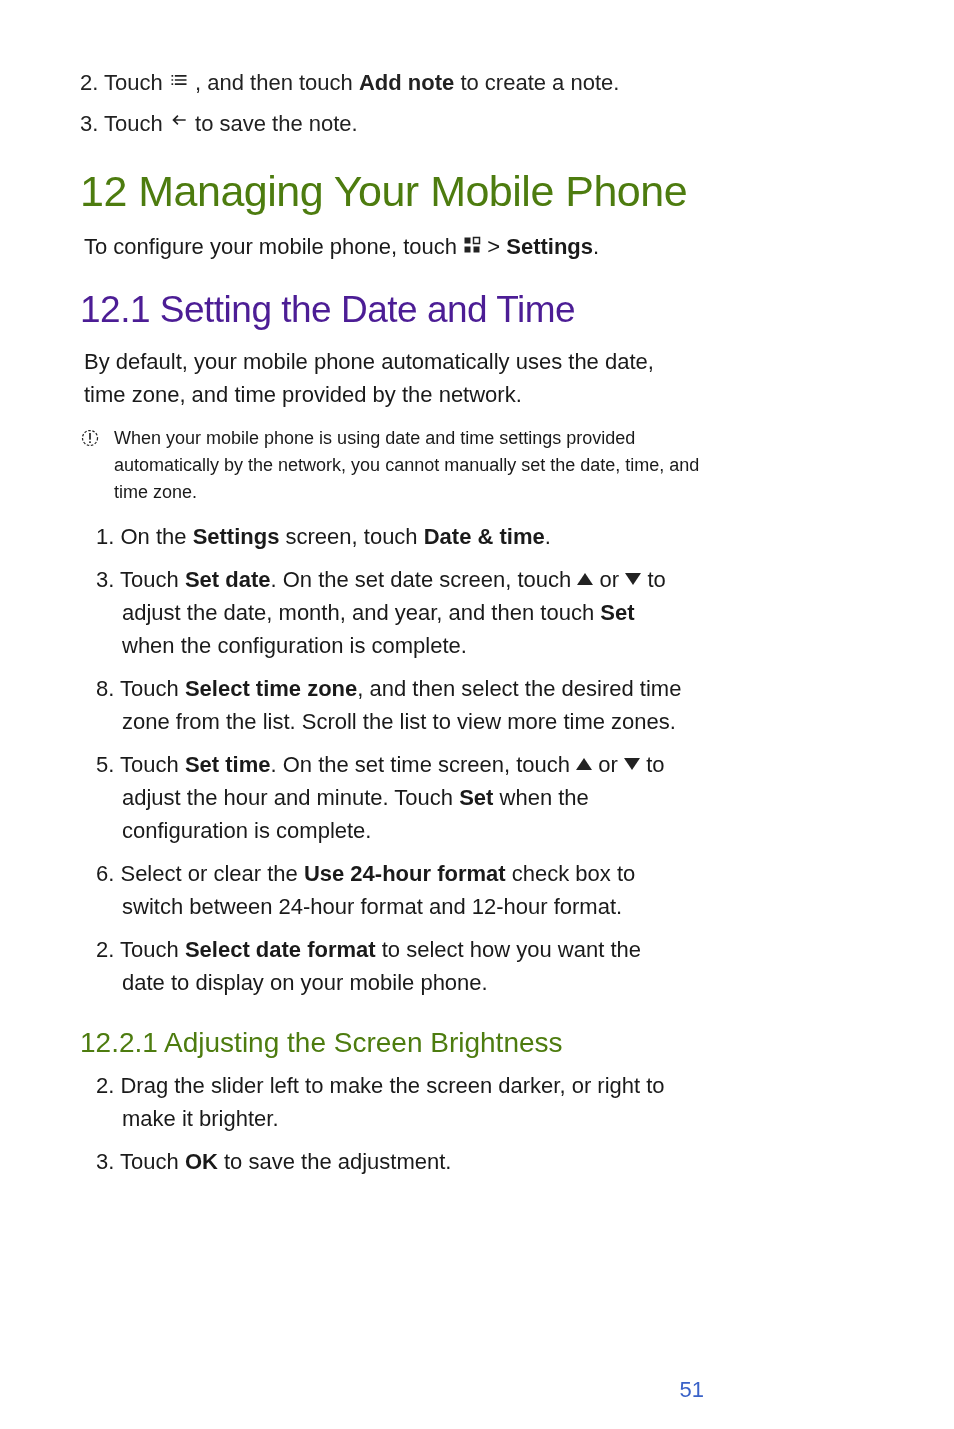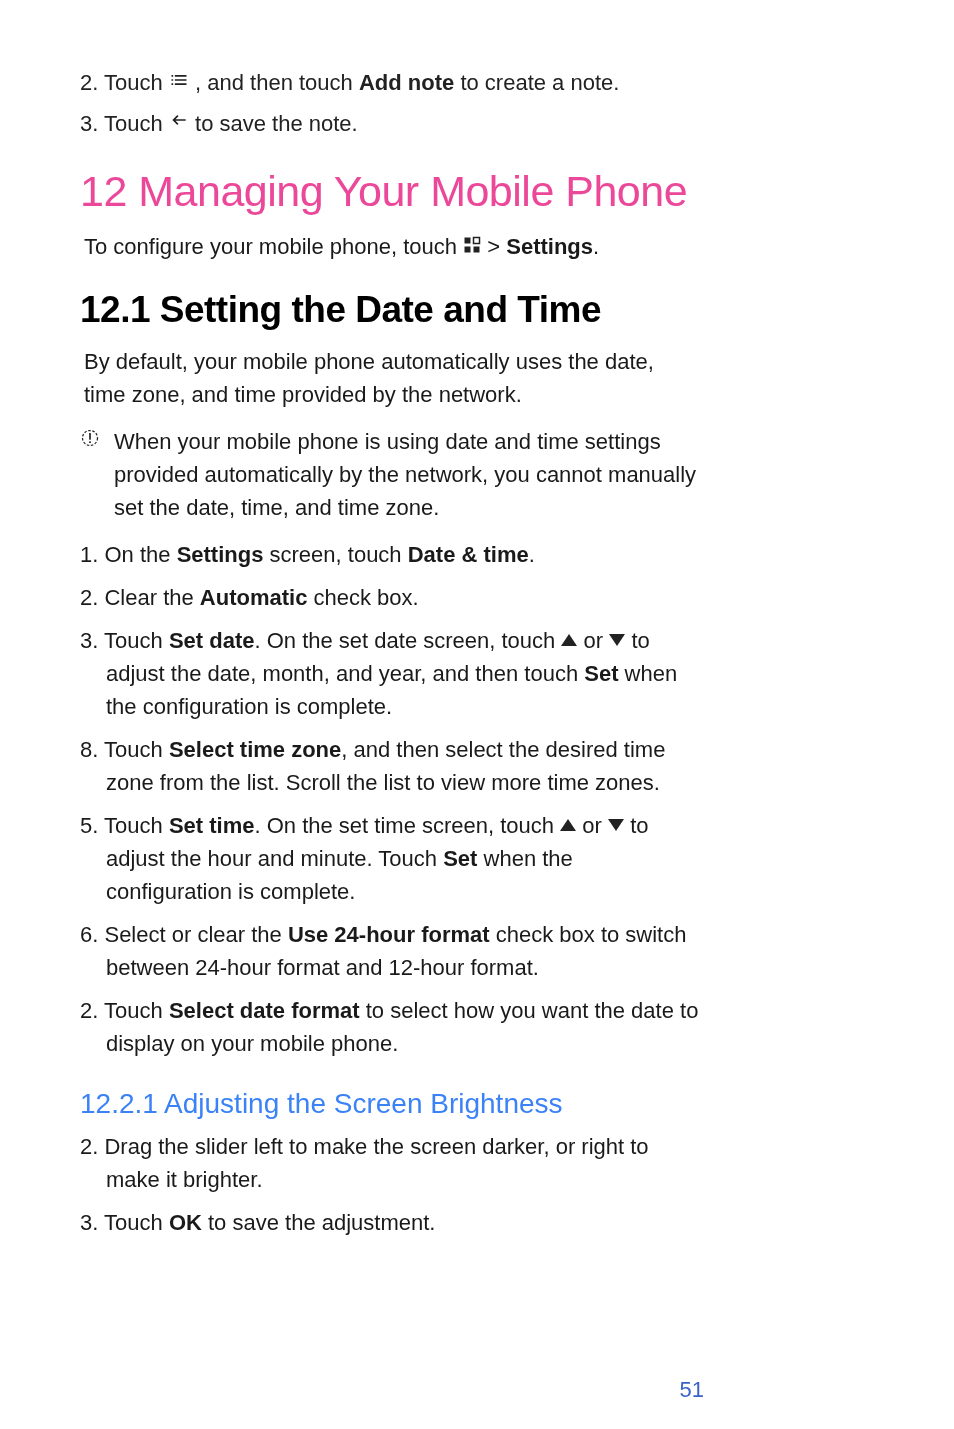--- a/index.html
+++ b/index.html
@@ -1,27 +1,27 @@
 <!DOCTYPE html>
 <html><head>
 <meta charset="utf-8">
 <style>
   body{margin:0;background:#fff;font-family:Arial,Helvetica,sans-serif;color:#1a1a1a}
   .page{width:780px;height:1429px;padding:60px 80px 40px 80px;box-sizing:border-box;position:relative}
   .line{margin:6px 0;font-size:22px;line-height:1.5;color:#222}
   .line b{font-weight:700}
-  h1{font-size:43px;font-weight:400;margin:26px 0 14px 0;color:#ec4899;letter-spacing:-.5px}
-  h2{font-size:37px;font-weight:700;margin:24px 0 14px 0;color:#000000;letter-spacing:-.5px}
-  h3{font-size:28px;font-weight:400;margin:28px 0 10px 0;color:#3b82f6}
+  h1{font-size:43px;font-weight:400;margin:26px 0 14px 0;color:#4d7c0f;letter-spacing:-.5px}
+  h2{font-size:37px;font-weight:400;margin:24px 0 14px 0;color:#4c1d95;letter-spacing:-.5px}
+  h3{font-size:28px;font-weight:400;margin:28px 0 10px 0;color:#4d7c0f}
   p.body{font-size:22px;line-height:1.5;margin:10px 4px}
   .note-wrap{display:flex;align-items:flex-start;margin:14px 0}
   .note-icon{flex:0 0 28px;margin-top:3px}
   .note-icon svg{width:20px;height:20px}
-  .note-text{font-size:22px;line-height:1.5;padding-left:6px}
-  ol.steps{list-style:none;padding:0;margin:6px 0}
+  .note-text{font-size:18px;line-height:1.5;padding-left:6px}
+  ol.steps{list-style:none;padding:0;margin:6px 16px}
   ol.steps>li{font-size:22px;line-height:1.5;margin:10px 0;padding-left:26px;text-indent:-26px}
   .pagenum{position:absolute;right:76px;bottom:26px;color:#3a62c8;font-size:22px}
   .icon{display:inline-block;vertical-align:middle;position:relative;top:-2px}
   .icon svg{width:20px;height:20px}
   .icon-grid svg{width:18px;height:18px}
   .tri{display:inline-block;width:0;height:0;vertical-align:middle;position:relative;top:-2px}
   .tri.up{border-left:8px solid transparent;border-right:8px solid transparent;border-bottom:12px solid #222}
   .tri.down{border-left:8px solid transparent;border-right:8px solid transparent;border-top:12px solid #222}
 </style>
 </head>
@@ -80,23 +80,20 @@
         </svg>
     </div>
     <div class="note-text">When your mobile phone is using date and time settings provided automatically by the network, you cannot manually set the date, time, and time zone.</div>
   </div>
 
   <ol class="steps">
     <li>
       <span>1. On the </span><b>Settings</b><span> screen, touch </span><b>Date &amp; time</b><span>.</span>
     </li>
     <li>
-      <span>2. Clear the </span><b>Automatic</b><span> check box.</span>
-    </li>
-    <li>
       <span>3. Touch </span><b>Set date</b><span>. On the set date screen, touch </span>
       <span class="tri up"></span>
       <span> or </span>
       <span class="tri down"></span>
       <span> to adjust the date, month, and year, and then touch </span><b>Set</b><span> when the configuration is complete.</span>
     </li>
     <li>
       <span>8. Touch </span><b>Select time zone</b><span>, and then select the desired time zone from the list. Scroll the list to view more time zones.</span>
     </li>
     <li>

